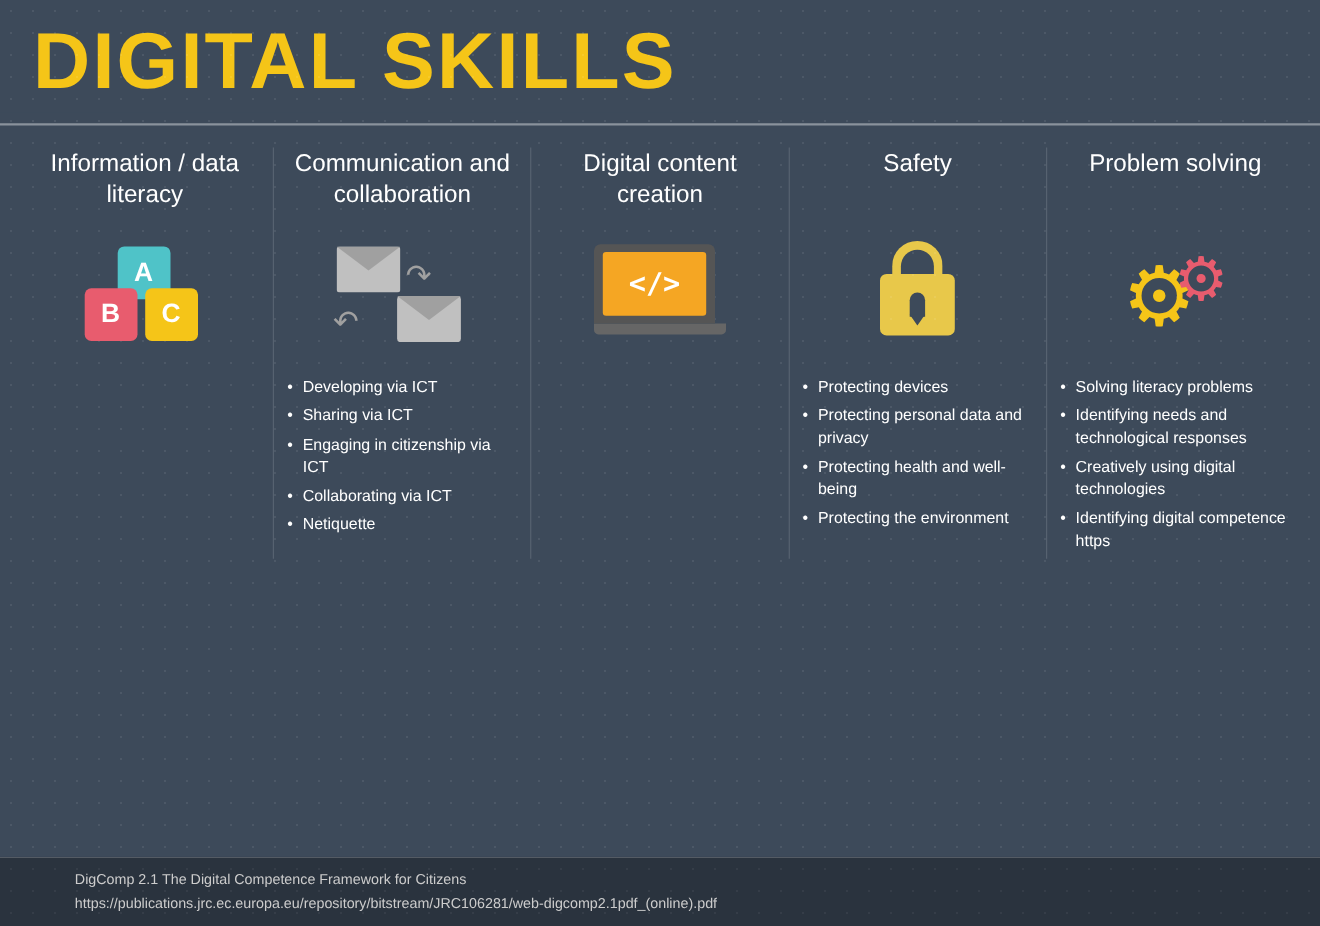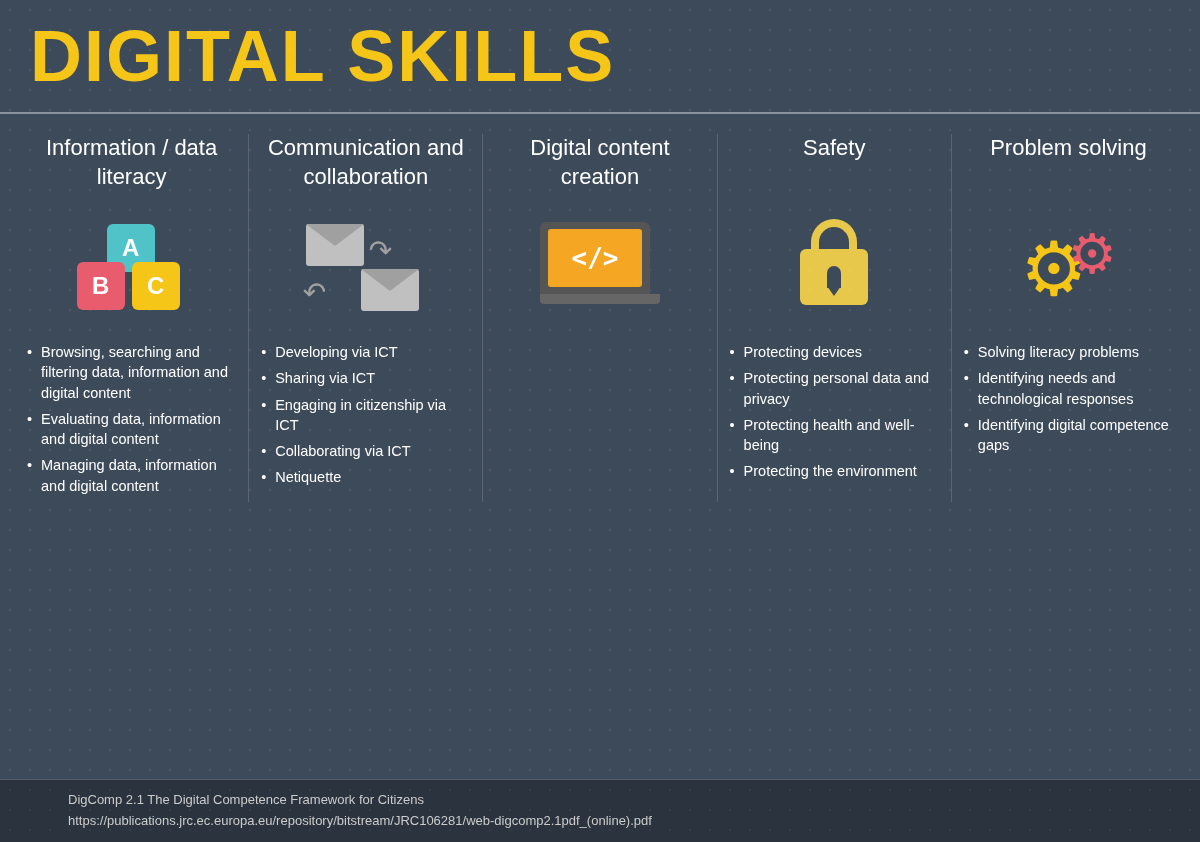--- a/index.html
+++ b/index.html
@@ -249,25 +249,20 @@
 
   <div class="column">
     <div class="col-title">Information / data literacy</div>
     <div class="icon-area">
       <div class="abc-blocks">
         <div class="block block-a">A</div>
         <div class="block block-b">B</div>
         <div class="block block-c">C</div>
       </div>
     </div>
-    <ul class="bullet-list">
-      <li>Browsing, searching and filtering data, information and digital content</li>
-      <li>Evaluating data, information and digital content</li>
-      <li>Managing data, information and digital content</li>
-    </ul>
   </div>
 
   <div class="column">
     <div class="col-title">Communication and collaboration</div>
     <div class="icon-area">
       <div style="position:relative; width:130px; height:90px;">
 
         <svg width="58" height="42" style="position:absolute; top:0; left:5px;">
           <rect x="0" y="0" width="58" height="42" rx="3" fill="#c0c0c0"></rect>
           <polygon points="0,0 29,22 58,0" fill="#a0a0a0"></polygon>
@@ -326,21 +321,22 @@
     <div class="col-title">Problem solving</div>
     <div class="icon-area">
       <div class="gears-container">
         <span class="gear-yellow">⚙</span>
         <span class="gear-red">⚙</span>
       </div>
     </div>
     <ul class="bullet-list">
       <li>Solving literacy problems</li>
       <li>Identifying needs and technological responses</li>
-      <li>Identifying digital competence gaps</li>
+      <li>Creatively using digital technologies</li>
+      <li>Identifying digital competence https</li>
     </ul>
   </div>
 </div>
 
 <div class="footer">
   <div class="footer-text">
     <span>DigComp 2.1 The Digital Competence Framework for Citizens</span><br>
     <span>https://publications.jrc.ec.europa.eu/repository/bitstream/JRC106281/web-digcomp2.1pdf_(online).pdf</span>
   </div>
 </div>

